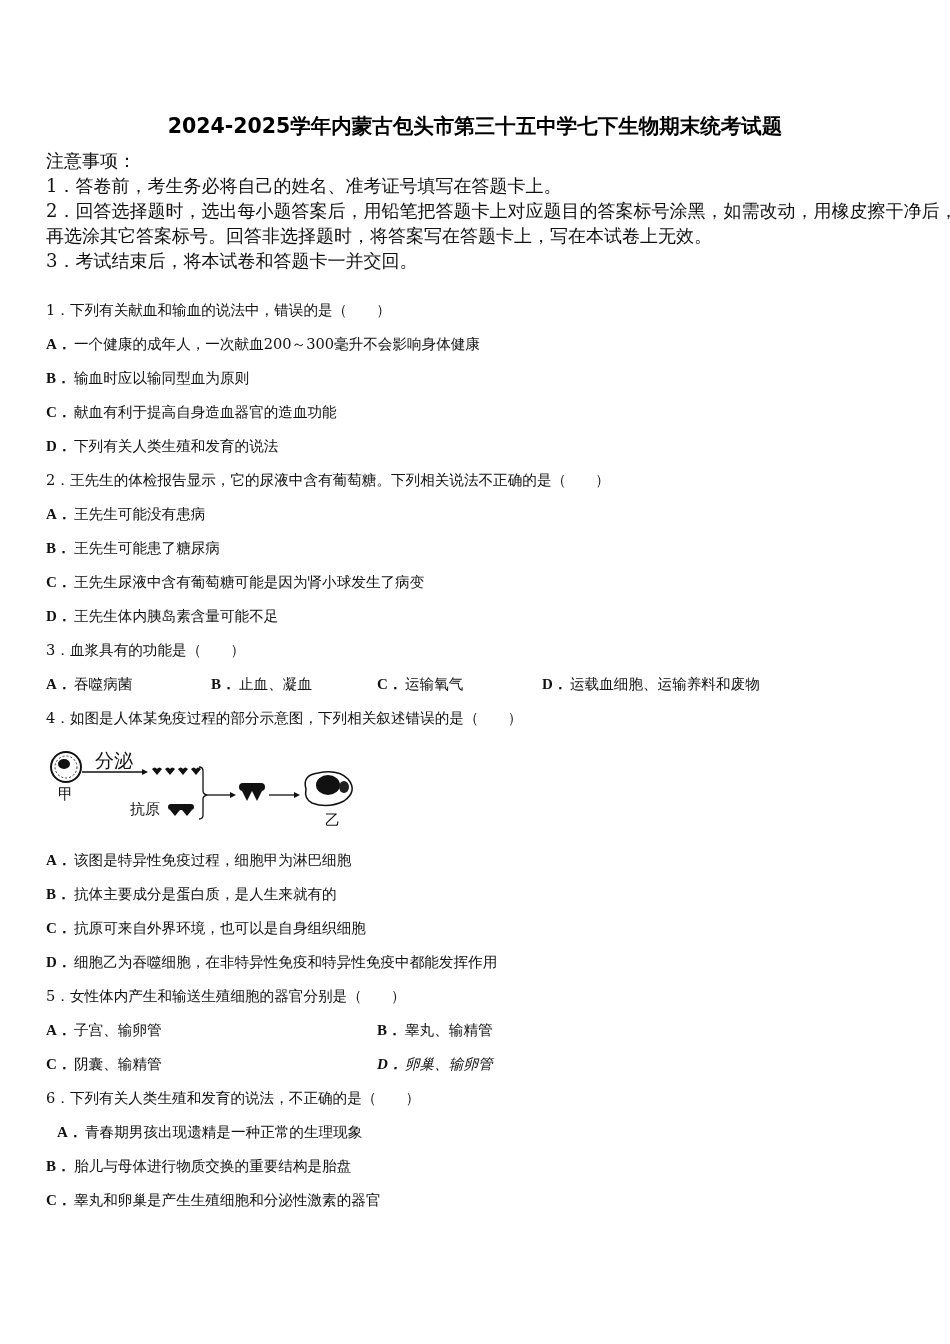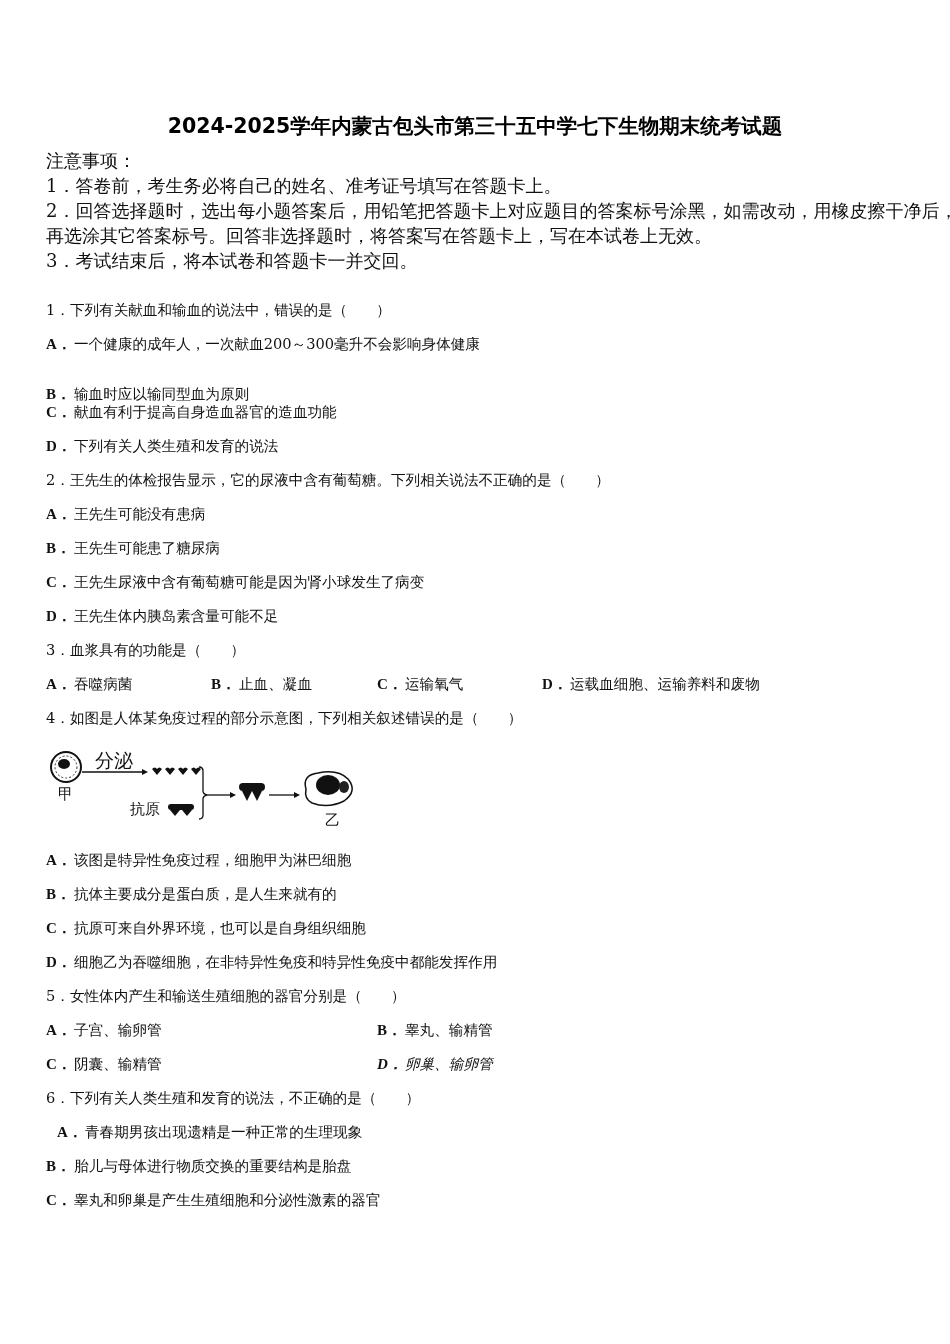--- a/index.html
+++ b/index.html
@@ -52,21 +52,21 @@
     <div class="line" style="top:251px;">3．考试结束后，将本试卷和答题卡一并交回。</div>
   </div>
 
   <div>
     <div class="line" style="top:300px;">
       <span>1．</span><span>下列有关献血和输血的说法中，错误的是（　　）</span>
     </div>
     <div class="line" style="top:334px;">
       <span class="opt-letter">A．</span><span>一个健康的成年人，一次献血200～300毫升不会影响身体健康</span>
     </div>
-    <div class="line" style="top:384px;">
+    <div class="line" style="top:368px;">
       <span class="opt-letter">B．</span><span>输血时应以输同型血为原则</span>
     </div>
     <div class="line" style="top:402px;">
       <span class="opt-letter">C．</span><span>献血有利于提高自身造血器官的造血功能</span>
     </div>
     <div class="line" style="top:436px;">
       <span class="opt-letter">D．</span><span>下列有关人类生殖和发育的说法</span>
     </div>
   </div>
 

